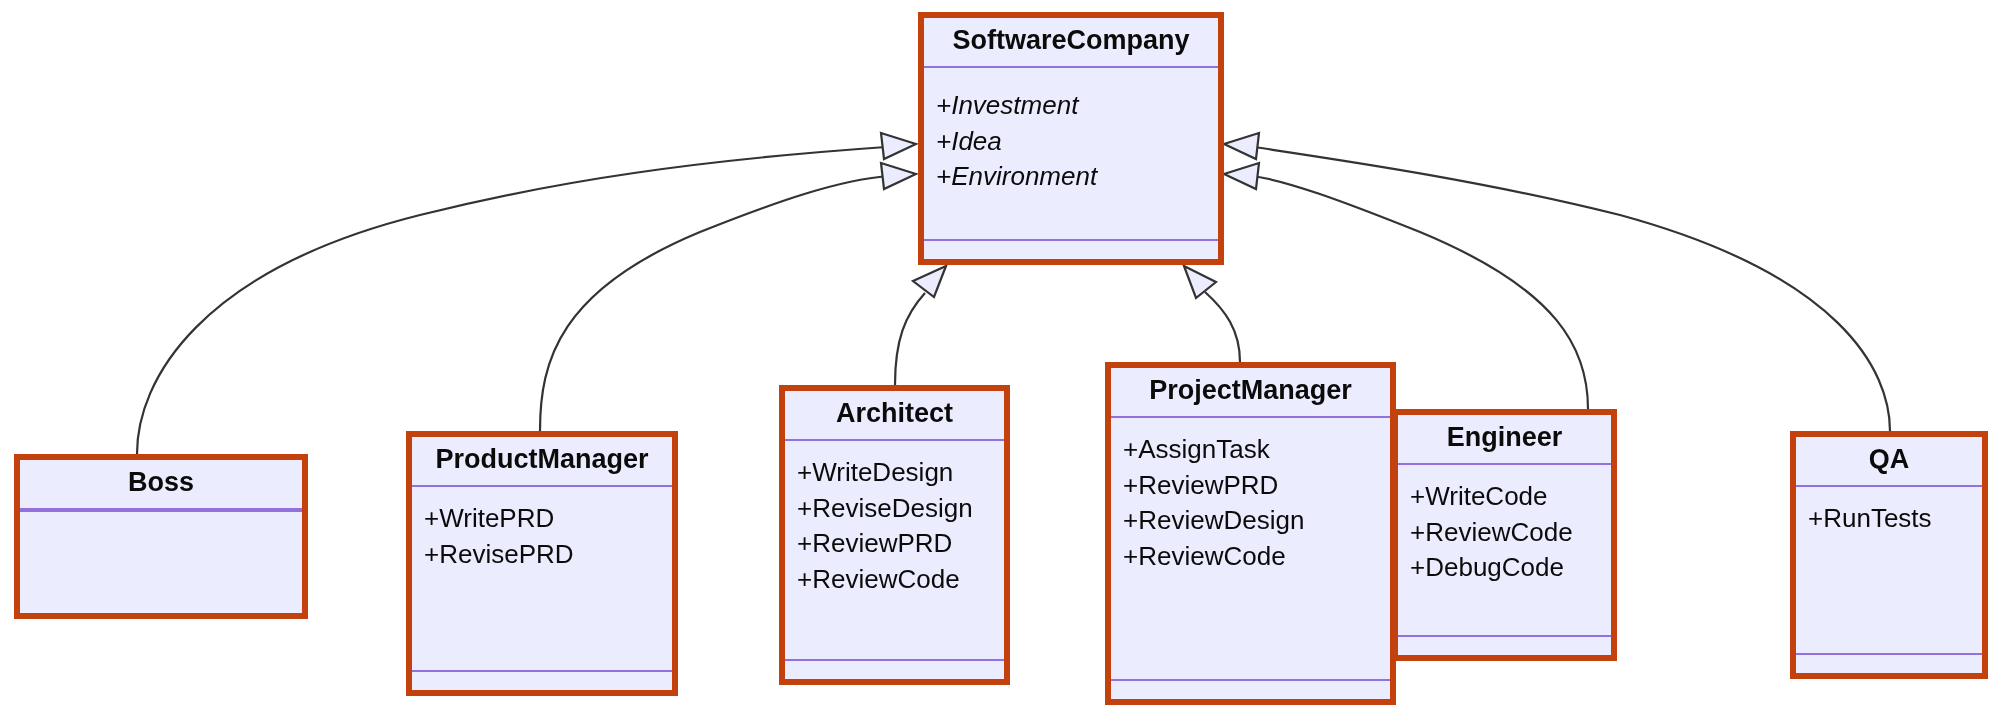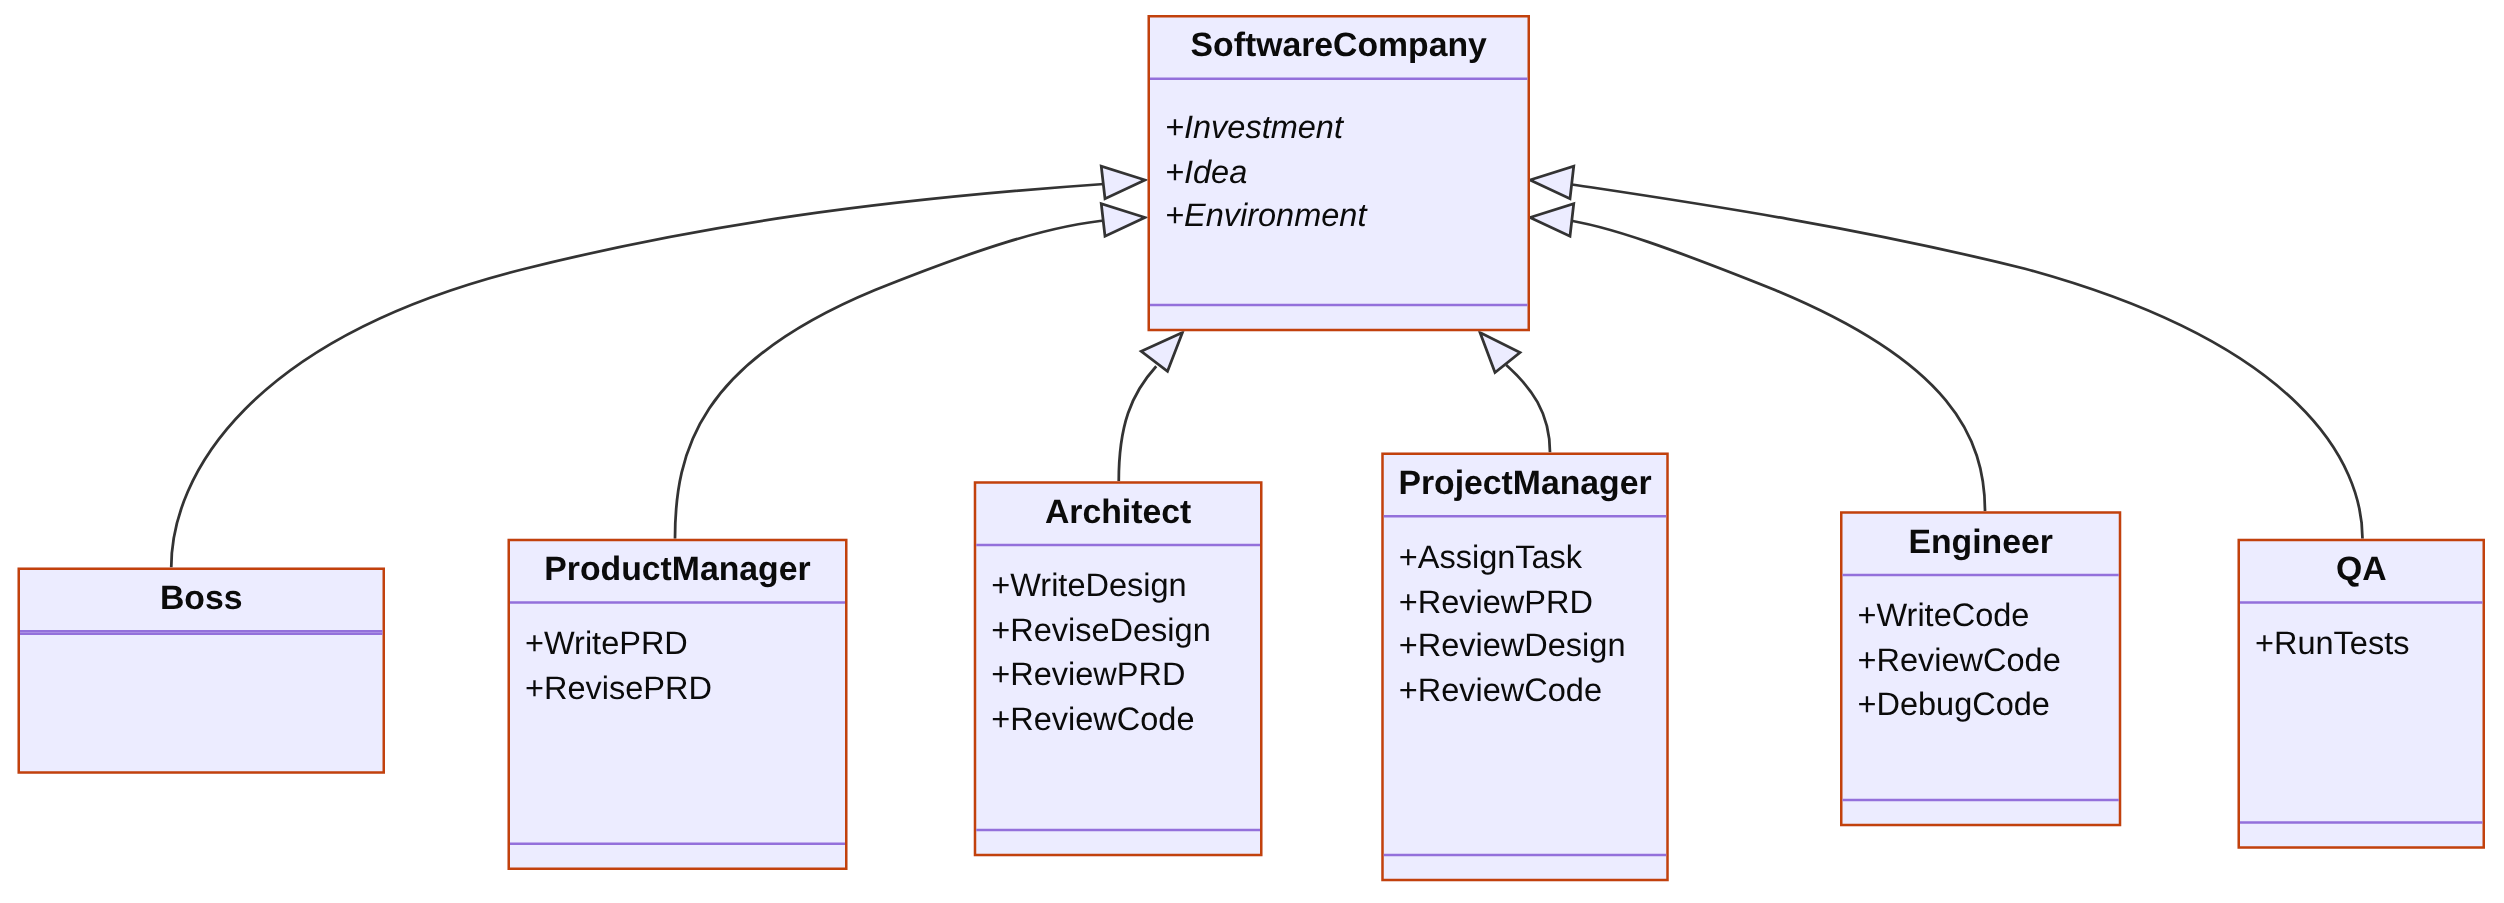--- a/index.html
+++ b/index.html
@@ -19,21 +19,21 @@
     position: absolute;
     left: 0;
     top: 0;
     width: 2003px;
     height: 722px;
     pointer-events: none;
   }
   .uml-class {
     position: absolute;
     box-sizing: border-box;
-    border: 2px solid #c2410c;
+    border: 6px solid #c2410c;
     background: #ECECFF;
     display: flex;
     flex-direction: column;
     z-index: 2;
   }
   .uml-title {
     box-sizing: border-box;
     text-align: center;
     font-weight: bold;
     font-size: 27px;
@@ -137,34 +137,34 @@
     <div class="uml-attrs">
       <span class="row">+WriteDesign</span>
       <span class="row">+ReviseDesign</span>
       <span class="row">+ReviewPRD</span>
       <span class="row">+ReviewCode</span>
     </div>
     <div class="uml-sep"></div>
     <div class="uml-methods"></div>
   </div>
 
-  <div class="uml-class" style="left:1105px; top:362px; width:230px; height:343px;justify-content:center;">
+  <div class="uml-class" style="left:1105px; top:362px; width:291px; height:343px;justify-content:center;">
     <div class="uml-title">ProjectManager</div>
     <div class="uml-sep"></div>
     <div class="uml-attrs">
       <span class="row">+AssignTask</span>
       <span class="row">+ReviewPRD</span>
       <span class="row">+ReviewDesign</span>
       <span class="row">+ReviewCode</span>
     </div>
     <div class="uml-sep"></div>
     <div class="uml-methods"></div>
   </div>
 
-  <div class="uml-class" style="left:1472px; top:409px; width:225px; height:252px;">
+  <div class="uml-class" style="left:1392px; top:409px; width:225px; height:252px;">
     <div class="uml-title">Engineer</div>
     <div class="uml-sep"></div>
     <div class="uml-attrs">
       <span class="row">+WriteCode</span>
       <span class="row">+ReviewCode</span>
       <span class="row">+DebugCode</span>
     </div>
     <div class="uml-sep"></div>
     <div class="uml-methods"></div>
   </div>

